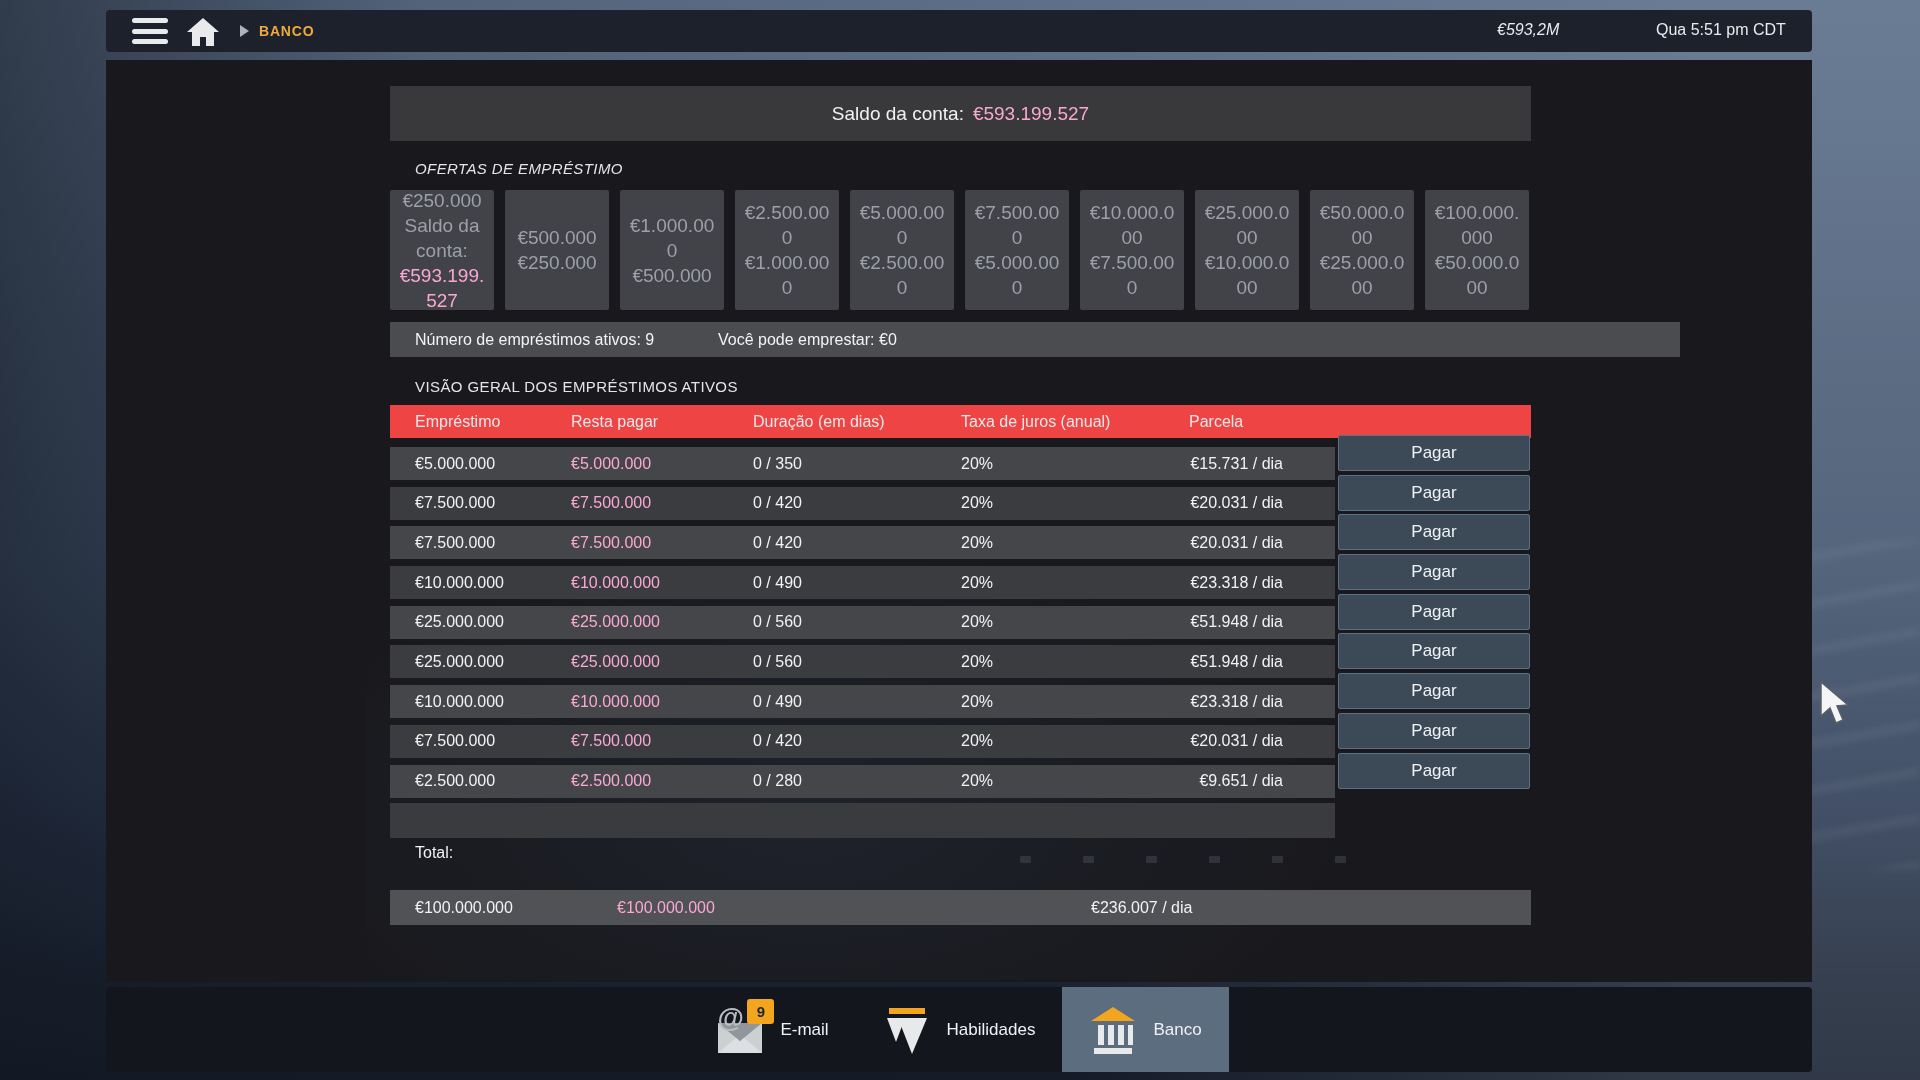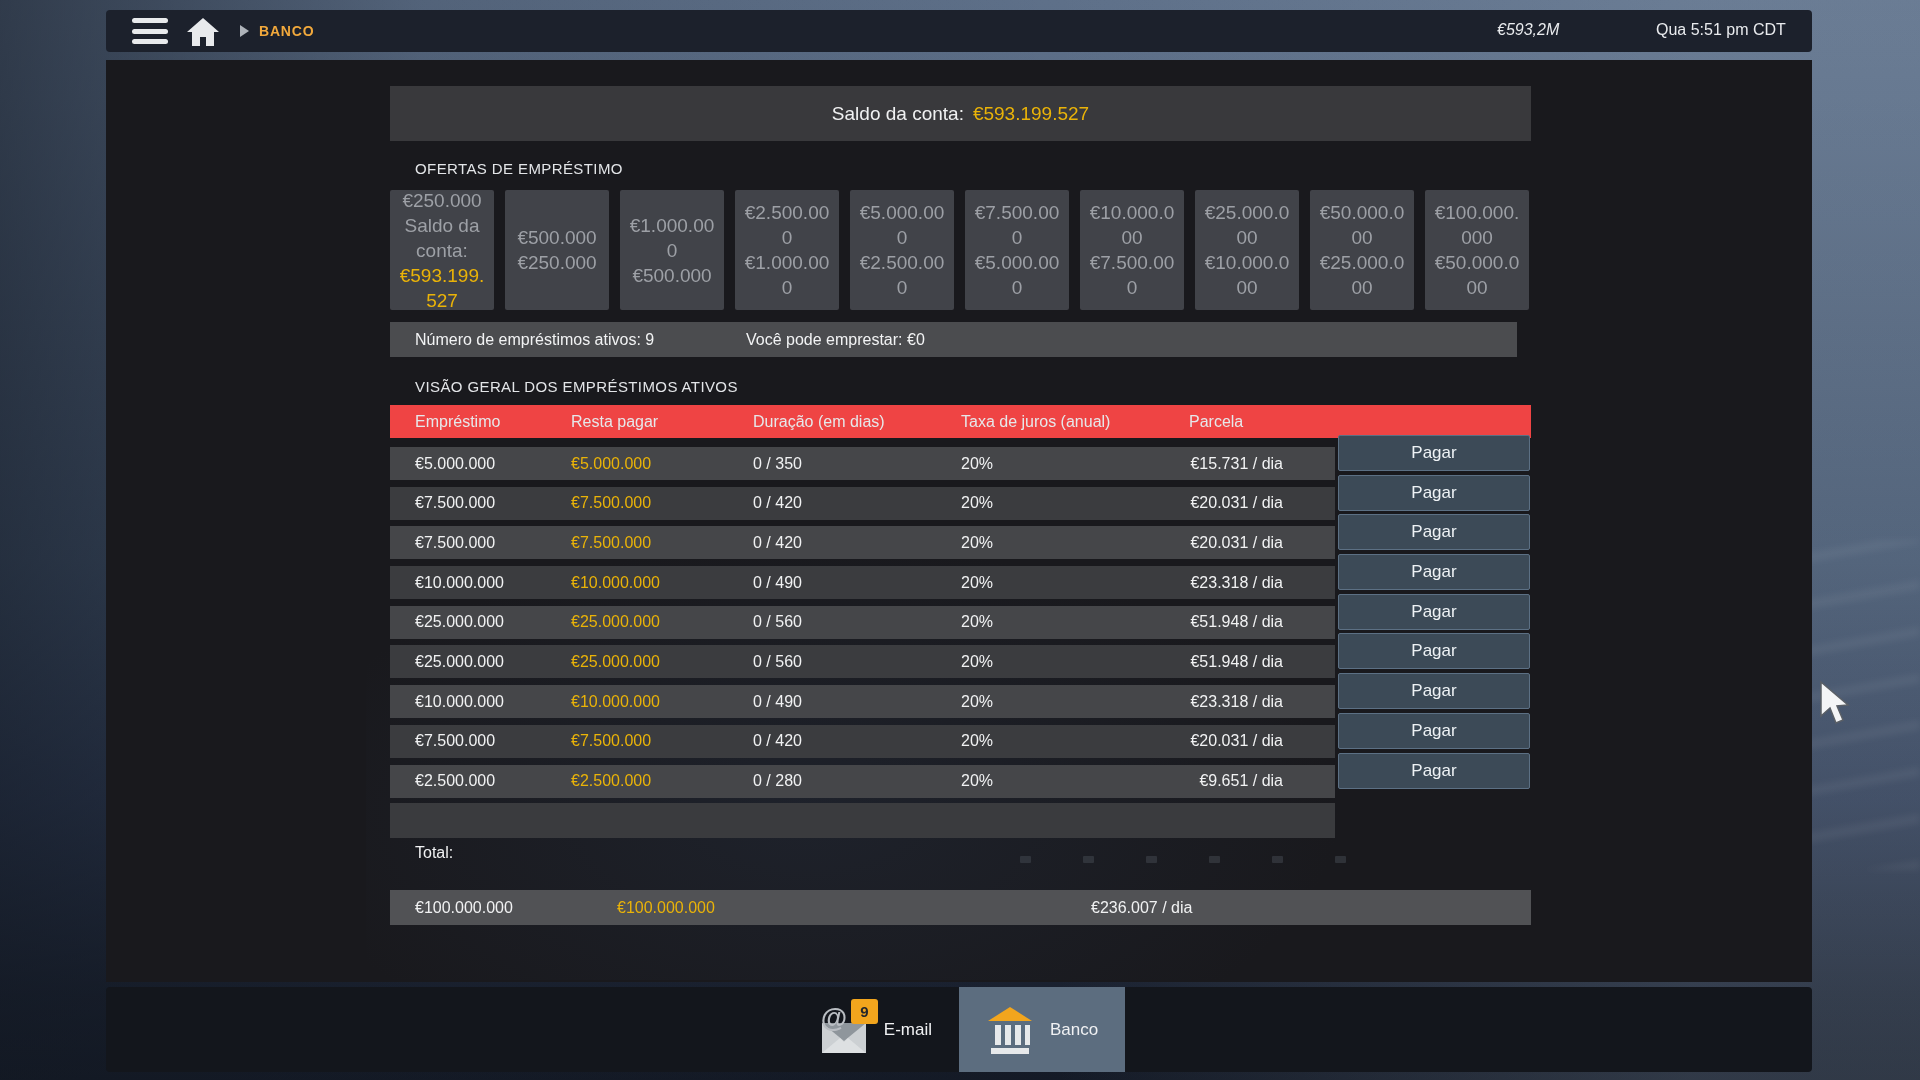--- a/index.html
+++ b/index.html
@@ -27,34 +27,34 @@
   
   .content{position:absolute;left:106px;top:60px;width:1706px;height:922px;background:#19191d;border-radius:0;overflow:hidden;}
   .truck-hint{position:absolute;left:260px;top:480px;width:980px;height:440px;pointer-events:none;
       background:radial-gradient(ellipse at 45% 62%, rgba(38,48,66,.38), rgba(0,0,0,0) 70%);}
   .grille-dots{position:absolute;left:914px;top:796px;display:flex;gap:52px;opacity:.55;}
   .grille-dots i{width:11px;height:7px;background:#42474f;border-radius:1px;}
 
   .saldo-bar{position:absolute;left:284px;top:26px;width:1141px;height:55px;background:#39393c;
       display:flex;align-items:center;justify-content:center;font-size:19px;color:#f0f1f2;}
   .saldo-bar .orange{margin-left:9px;}
-  .orange{color:#eab308;}
+  .orange{color:#f9a8d4;}
 
   .sec-title{position:absolute;left:309px;font-size:15px;letter-spacing:.4px;color:#e3e5e8;}
-  .offers-title{top:100px;}
+  .offers-title{top:100px;font-style:italic;}
   .loans-title{top:318px;}
 
   .cards{position:absolute;left:284px;top:130px;display:flex;gap:11px;}
   .card{width:104px;height:120px;background:#414349;border-radius:2px;cursor:pointer;
       display:flex;flex-direction:column;justify-content:center;
       font-size:19px;line-height:25px;color:#9da0a6;text-align:center;padding:8px;}
   .card div{width:100%;overflow-wrap:anywhere;}
 
-  .status-bar{position:absolute;left:284px;top:262px;width:1127px;height:35px;background:#4b4c4f;
-      display:grid;grid-template-columns:303px auto;align-items:center;padding-left:25px;font-size:16px;color:#f2f3f4;gap:28px;}
+  .status-bar{position:absolute;left:284px;top:262px;width:1290px;height:35px;background:#4b4c4f;
+      display:grid;grid-template-columns:303px auto;align-items:center;padding-left:25px;font-size:16px;color:#f2f3f4;}
 
   .lgrid{display:grid;grid-template-columns:156px 182px 208px 228px 1fr;align-items:center;
       padding:0 52px 0 25px;font-size:16px;}
   .thead{position:absolute;left:284px;top:345px;width:1141px;height:33px;background:#ef4444;color:#e6e8ea;}
   .rows{position:absolute;left:284px;top:387px;display:flex;flex-direction:column;gap:6.7px;}
   .lrow{width:945px;height:33px;color:#f1f2f3;}
   .lrow:nth-child(odd){background:#454649;}
   .lrow:nth-child(even){background:#3b3c3f;}
   .cell-right{text-align:right;}
   .empty-row{position:absolute;left:284px;top:743px;width:945px;height:35px;background:#3a3b3e;}
@@ -276,20 +276,30 @@
           <rect x="2" y="18" width="44" height="30" fill="#ccd0d3"></rect>
           <polygon points="2,18 46,18 24,36" fill="#8f969c"></polygon>
           <polygon points="2,48 20,33 24,37 28,33 46,48" fill="#dde0e2"></polygon>
         </svg>
         <span class="at-glyph">@</span>
         <span class="badge">9</span>
       </span>
       <span class="tab-label">E-mail</span>
     </div>
 
+    <div class="tab">
+      <span class="iconbox">
+        <svg width="48" height="50" viewBox="0 0 48 50">
+          <rect x="6" y="3" width="36" height="6" fill="#f2a51d"></rect>
+          <polygon points="4,13 22,13 13,37" fill="#e7e9eb"></polygon>
+          <polygon points="15,13 44,13 29,49" fill="#e7e9eb"></polygon>
+        </svg>
+      </span>
+      <span class="tab-label">Habilidades</span>
+    </div>
 
     <div class="tab selected">
       <span class="iconbox">
         <svg width="48" height="50" viewBox="0 0 48 50">
           <polygon points="24,2 2,16 46,16" fill="#f2a51d"></polygon>
           <rect x="9" y="20" width="6" height="20" fill="#e7e9eb"></rect>
           <rect x="19" y="20" width="6" height="20" fill="#e7e9eb"></rect>
           <rect x="29" y="20" width="6" height="20" fill="#e7e9eb"></rect>
           <rect x="39" y="20" width="5" height="20" fill="#e7e9eb"></rect>
           <rect x="5" y="43" width="38" height="6" fill="#e7e9eb"></rect>

